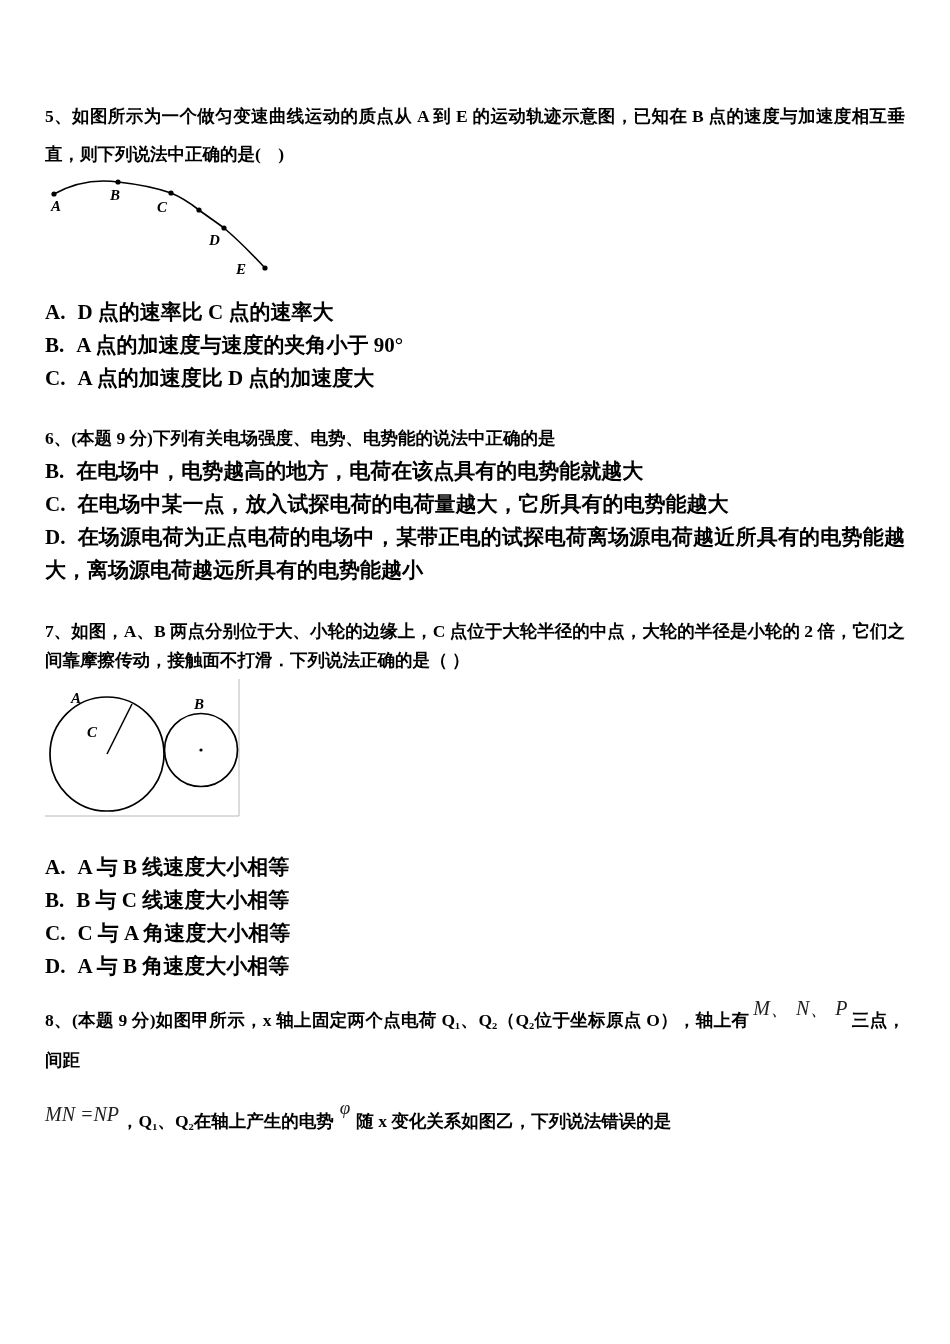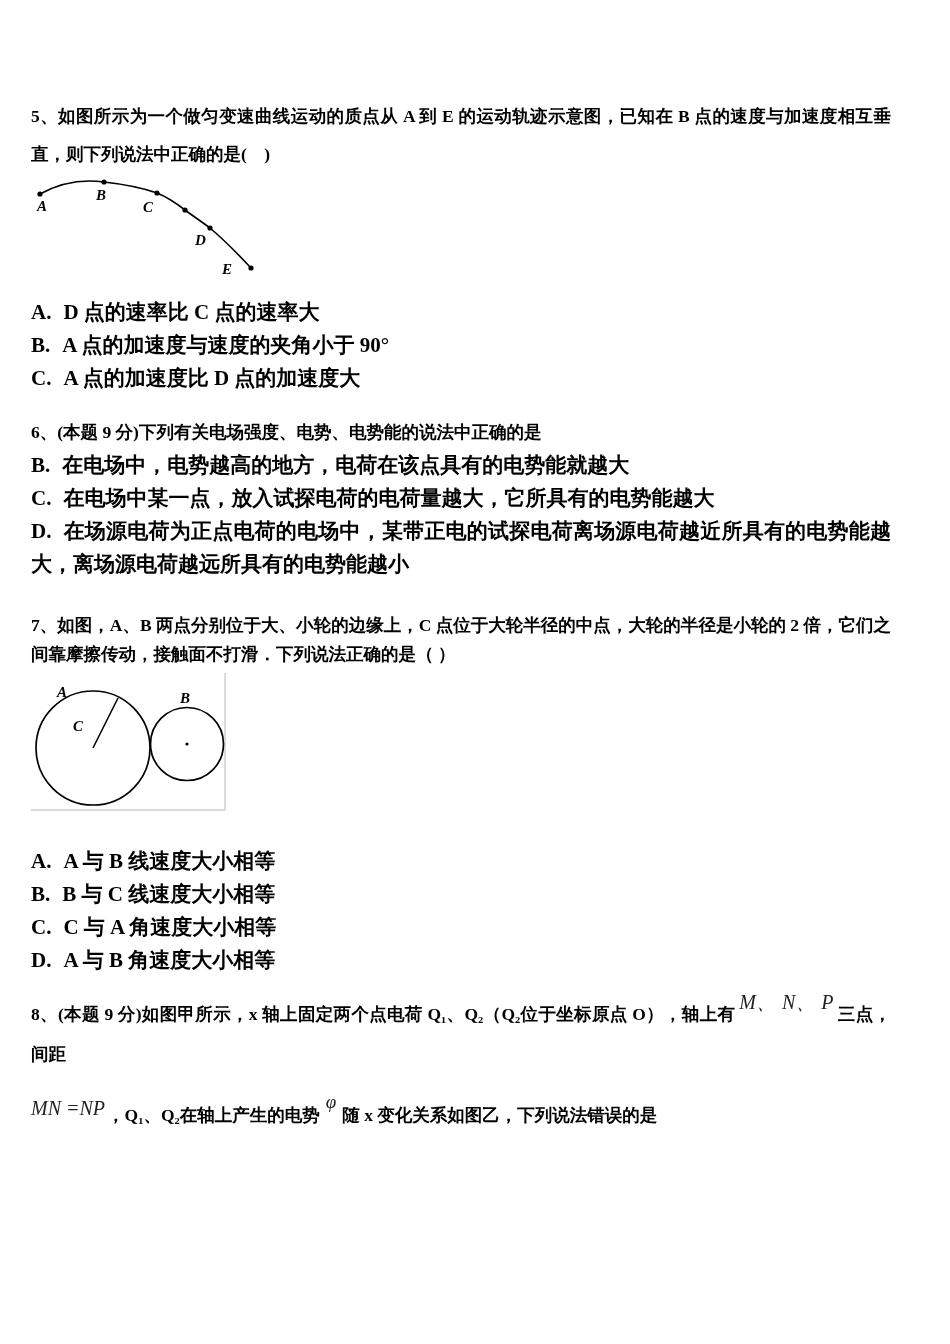--- a/index.html
+++ b/index.html
@@ -1,30 +1,30 @@
 <!DOCTYPE html>
 <html><head>
 <meta charset="utf-8">
 <style>
   html,body{margin:0;padding:0;}
   body{
     width:950px;height:1344px;background:#ffffff;color:#000;
     font-family:"Liberation Serif","DejaVu Serif",serif;
     font-weight:bold;overflow:hidden;
   }
-  .content{padding:97px 45px 0 31px;width:860px;}
+  .content{padding:97px 45px 0 45px;width:860px;}
   .para{font-size:17.5px;text-align:justify;color:#000;}
   .q5-para{line-height:38px;}
   .q6-line{line-height:34px;}
   .q7-para{line-height:29px;}
   .opt-row{font-size:21px;line-height:33px;text-align:justify;}
   .opt-label{margin-right:12px;}
   .q5-figure{margin:2px 0 0 2px;display:block;}
   .q5-opts{margin-top:16px;}
-  .q6-block{margin-top:20px;}
+  .q6-block{margin-top:26px;}
   .q7-block{margin-top:30px;}
   .q7-figure{margin:4px 0 0 0;display:block;}
   .q7-opts{margin-top:32px;}
   .q8-block{margin-top:16px;}
   .q8-line1{line-height:40px;font-size:17.5px;text-align:justify;}
   .q8-line2{margin-top:20px;line-height:40px;font-size:17.5px;}
   .fml{
     font-family:"Liberation Serif","DejaVu Serif",serif;
     font-style:italic;font-weight:normal;font-size:20px;color:#222;
     white-space:nowrap;

